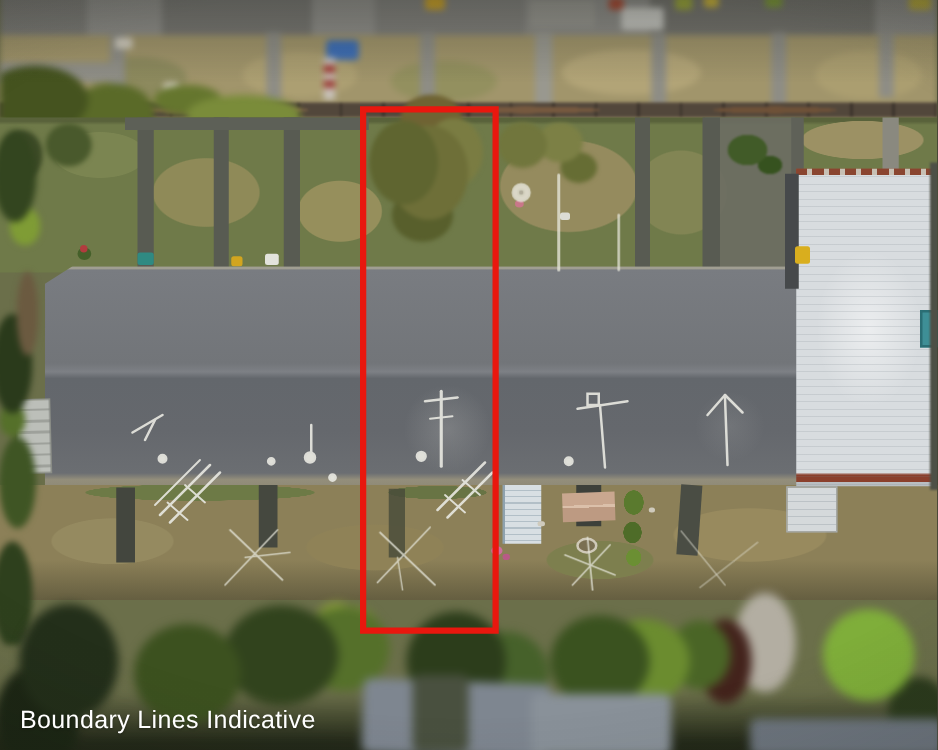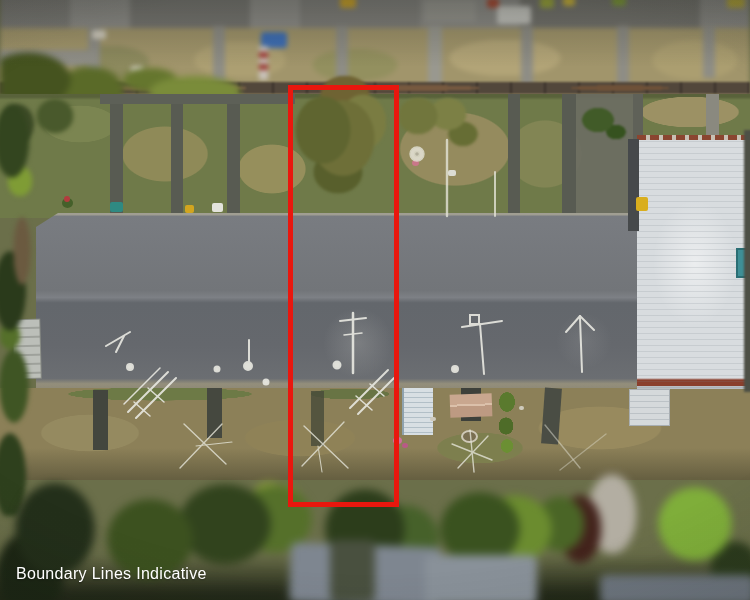--- a/index.html
+++ b/index.html
@@ -150,21 +150,21 @@
       radial-gradient(ellipse 45px 40px at 45px 120px,#2a1c14 0 60%,transparent 62%),
       linear-gradient(180deg,transparent 110px,rgba(22,28,16,.85) 150px);}
   .broof{background:#7e8690;border-radius:6px;}
   
   #linework{left:0;top:0;width:750px;height:600px;pointer-events:none;}
   #vignette{left:0;top:0;width:750px;height:600px;pointer-events:none;
     background:
       linear-gradient(180deg,rgba(15,18,14,.28),transparent 11%),
       radial-gradient(ellipse 120% 90% at 50% 46%,rgba(0,0,0,0) 55%,rgba(8,10,6,.24) 100%);}
   #boundary-box{left:288px;top:85px;width:111px;height:422px;border:5px solid var(--boundary_red,#e9170e);}
-  #watermark{left:16px;top:565px;font-size:16px;font-weight:500;letter-spacing:.3px;
+  #watermark{left:16px;top:565px;font-size:20px;font-weight:500;letter-spacing:.3px;
     color:var(--watermark_white,#ffffff);text-shadow:0 1px 2px rgba(0,0,0,.35);}
 </style>
 </head>
 <body>
 
 <div id="scene">
 
   <div id="band-top">
     <div id="roofs-top"></div>
     <div class="street-obj" style="left:340px;top:2px;width:16px;height:12px;background:#c9a12b;"></div>

